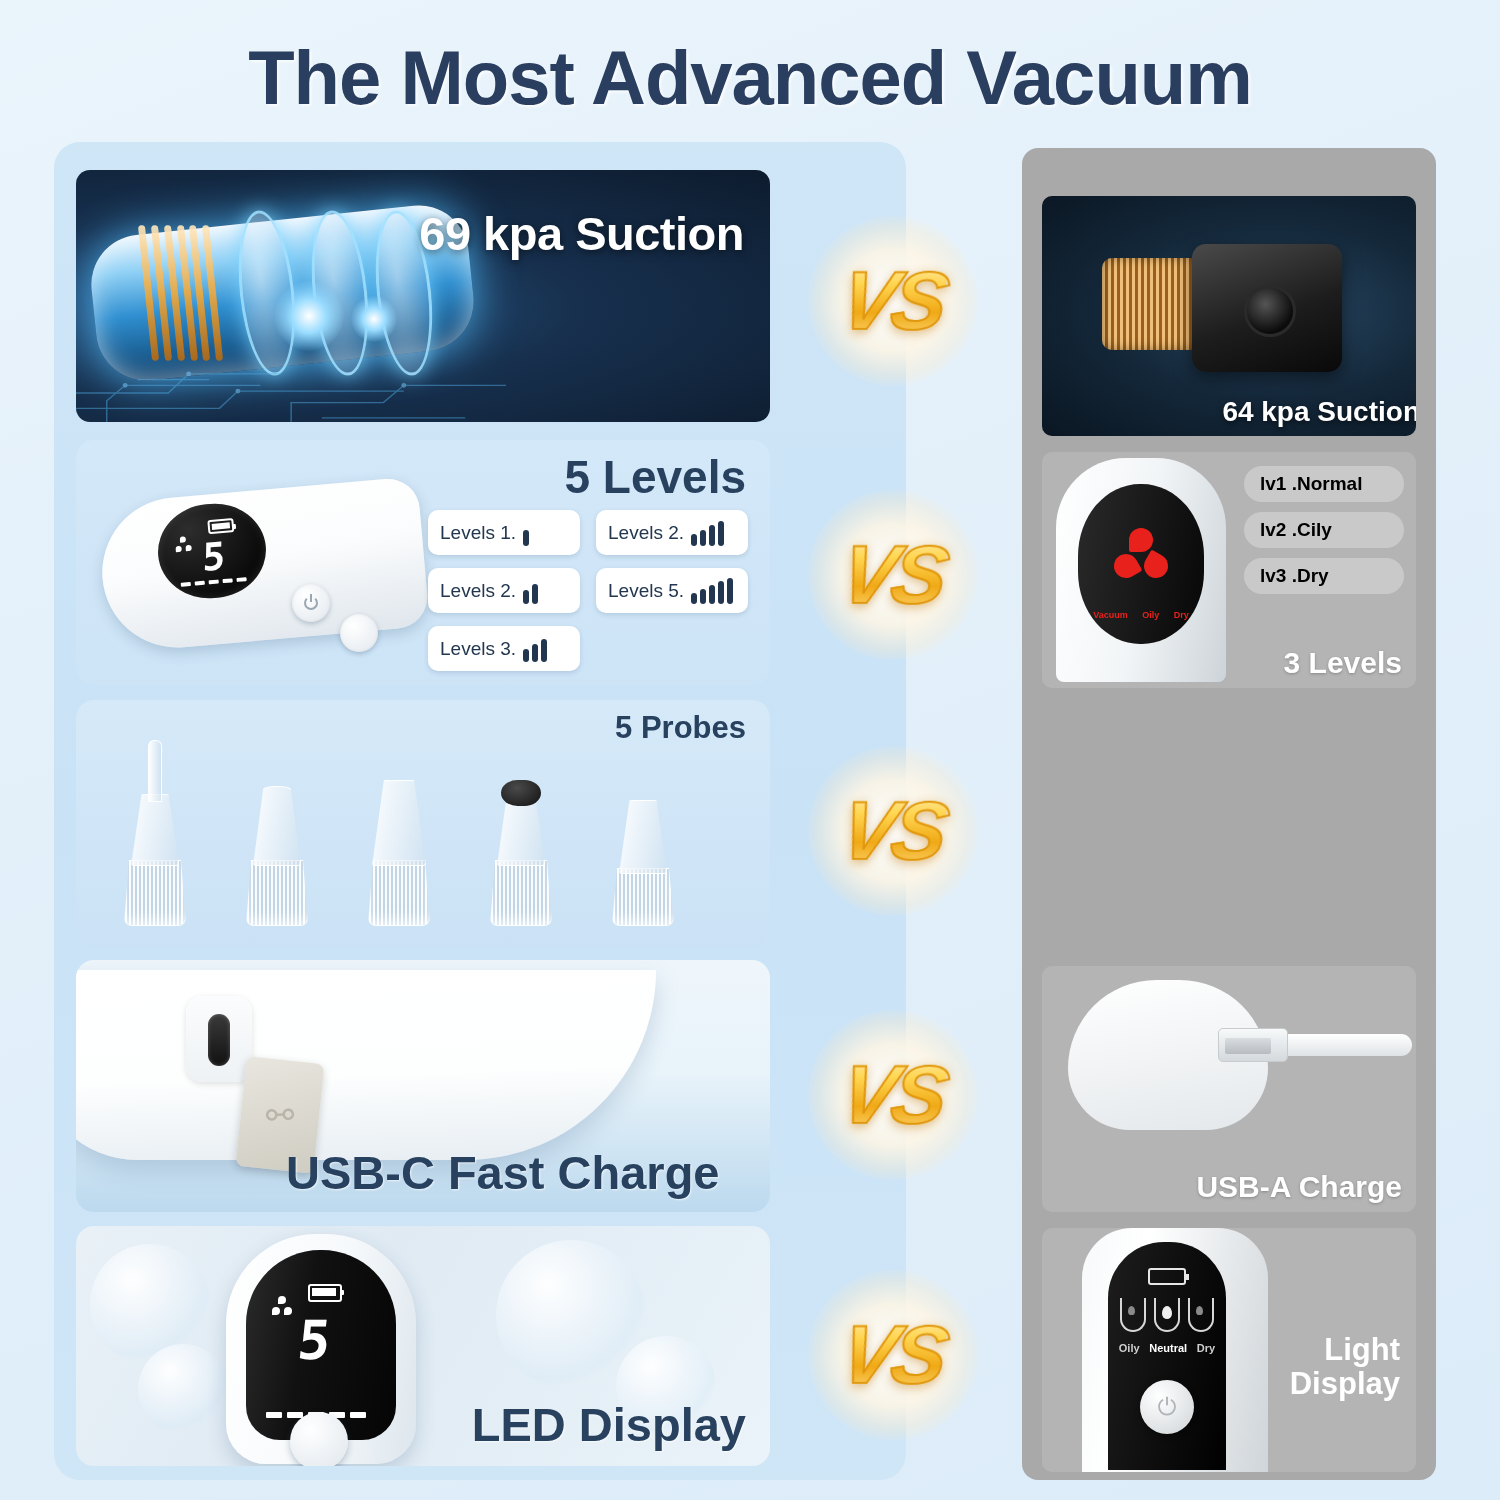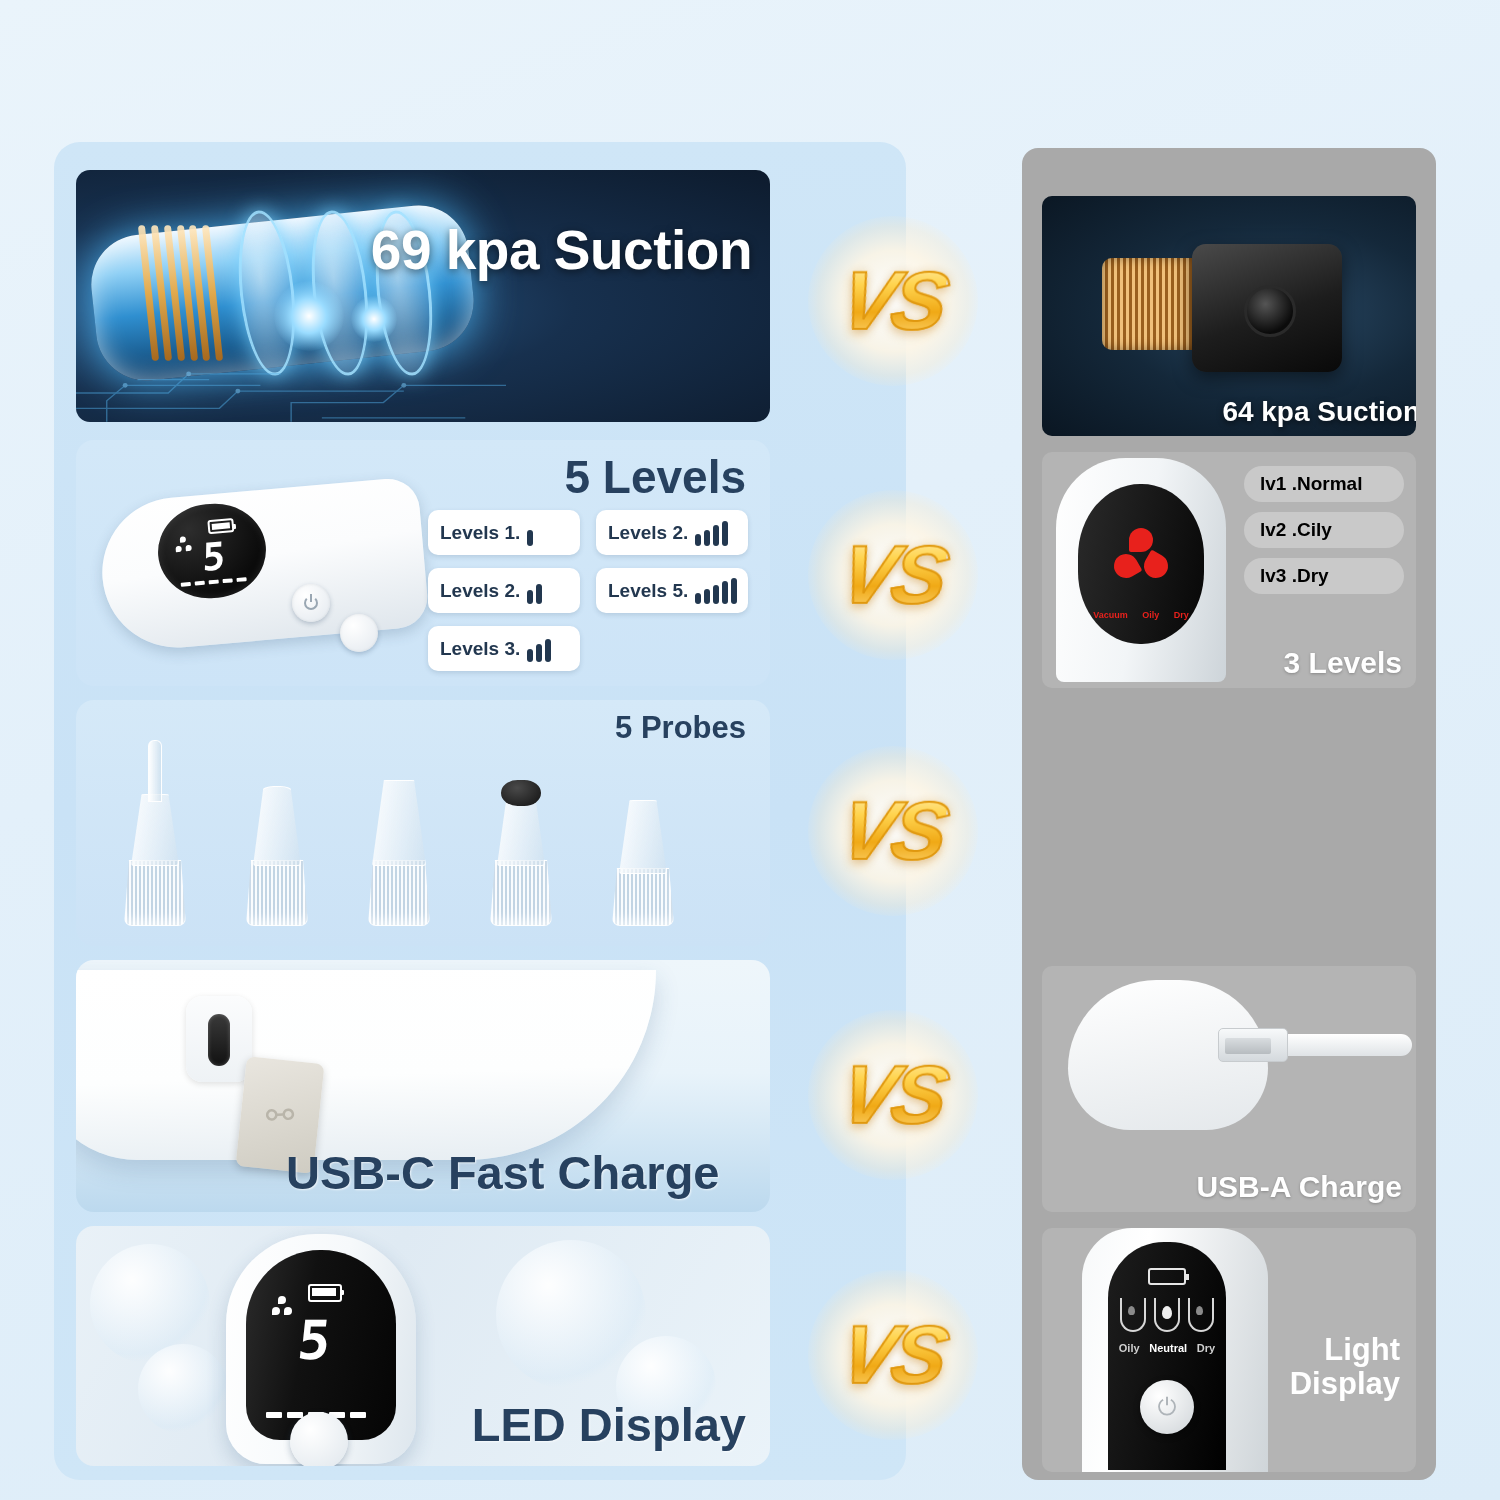--- a/index.html
+++ b/index.html
@@ -63,25 +63,24 @@
     background: radial-gradient(ellipse at 40% 40%, rgba(255,255,255,.48), rgba(60,160,230,.20));
     box-shadow: 0 0 20px rgba(120,210,255,.8);
     transform: rotate(-6deg);
   }
   .glow-dot {
     position: absolute; border-radius: 50%;
     background: radial-gradient(circle, #ffffff 0%, #9adcff 35%, rgba(80,180,255,0) 72%);
   }
   .circuit-lines { position:absolute; left:0; bottom:0; width:100%; height:38%; opacity:.5; }
   .suction-text {
-    position: absolute; right: 18px; top: 36px;
-    font-size: 55px; font-weight: bold; color: #ffffff;
+    position: absolute; right: 26px; top: 36px;
+    font-size: 47px; font-weight: bold; color: #ffffff;
     text-shadow: 0 2px 8px rgba(0,0,0,.55);
     letter-spacing: -0.5px;
-    margin-top: 12px;
   }
 
   
   .l-levels {
     left: 76px; top: 440px; width: 694px; height: 246px;
     background: linear-gradient(180deg,#d3e8f8,#cde4f7);
   }
   .l-levels-title {
     position: absolute; right: 24px; top: 10px;
     font-size: 46px; font-weight: bold; color: #27415f;
@@ -133,21 +132,21 @@
   }
   .pen-pow::after{content:"";position:absolute;left:50%;top:-4px;margin-left:-1px;width:2px;height:8px;background:#9aa7b3;}
 
   .level-pills { position: absolute; left: 352px; top: 70px; width: 326px; }
   .pill {
     position: absolute; height: 45px; width: 152px;
     background: #ffffff; border-radius: 10px;
     display: flex; align-items: center; padding-left: 12px; gap: 7px;
     box-shadow: 0 2px 5px rgba(40,70,100,.16);
   }
-  .pill .lb { font-size: 19px; font-weight: bold; color: #22374f; white-space: nowrap; }
+  .pill .lb { font-size: 19px; font-weight: normal; color: #22374f; white-space: nowrap; }
   .pill .bars { display: flex; align-items: flex-end; gap: 3px; height: 26px; }
   .pill .bars i { width: 6px; background: #22374f; border-radius: 3px; display:block; }
 
   
   .l-probes {
     left: 76px; top: 700px; width: 694px; height: 246px;
     background: linear-gradient(180deg,#d5e9f8,#cbe2f6);
   }
   .l-probes-title { position:absolute; right:24px; top:10px; font-size:31px; font-weight:bold; color:#27415f; }
   .probe-row { position:absolute; left:26px; bottom:12px; width:640px; height:190px; }
@@ -412,20 +411,21 @@
     letter-spacing: -4px;
     transform: skewX(-10deg);
     filter: drop-shadow(0 3px 5px rgba(190,120,10,.45));
   }
 </style>
 </head>
 <body>
 
 <div class="page">
 
+  <div class="title">The Most Advanced Vacuum</div>
 
   <div class="panel-left"></div>
 
   <div class="card l-suction">
     <div class="motor-art">
       <div class="motor-body"></div>
       <div class="coil" style="left:16%"></div>
         <div class="coil" style="left:19%"></div>
       <div class="coil" style="left:22%"></div>
         <div class="coil" style="left:25%"></div>

